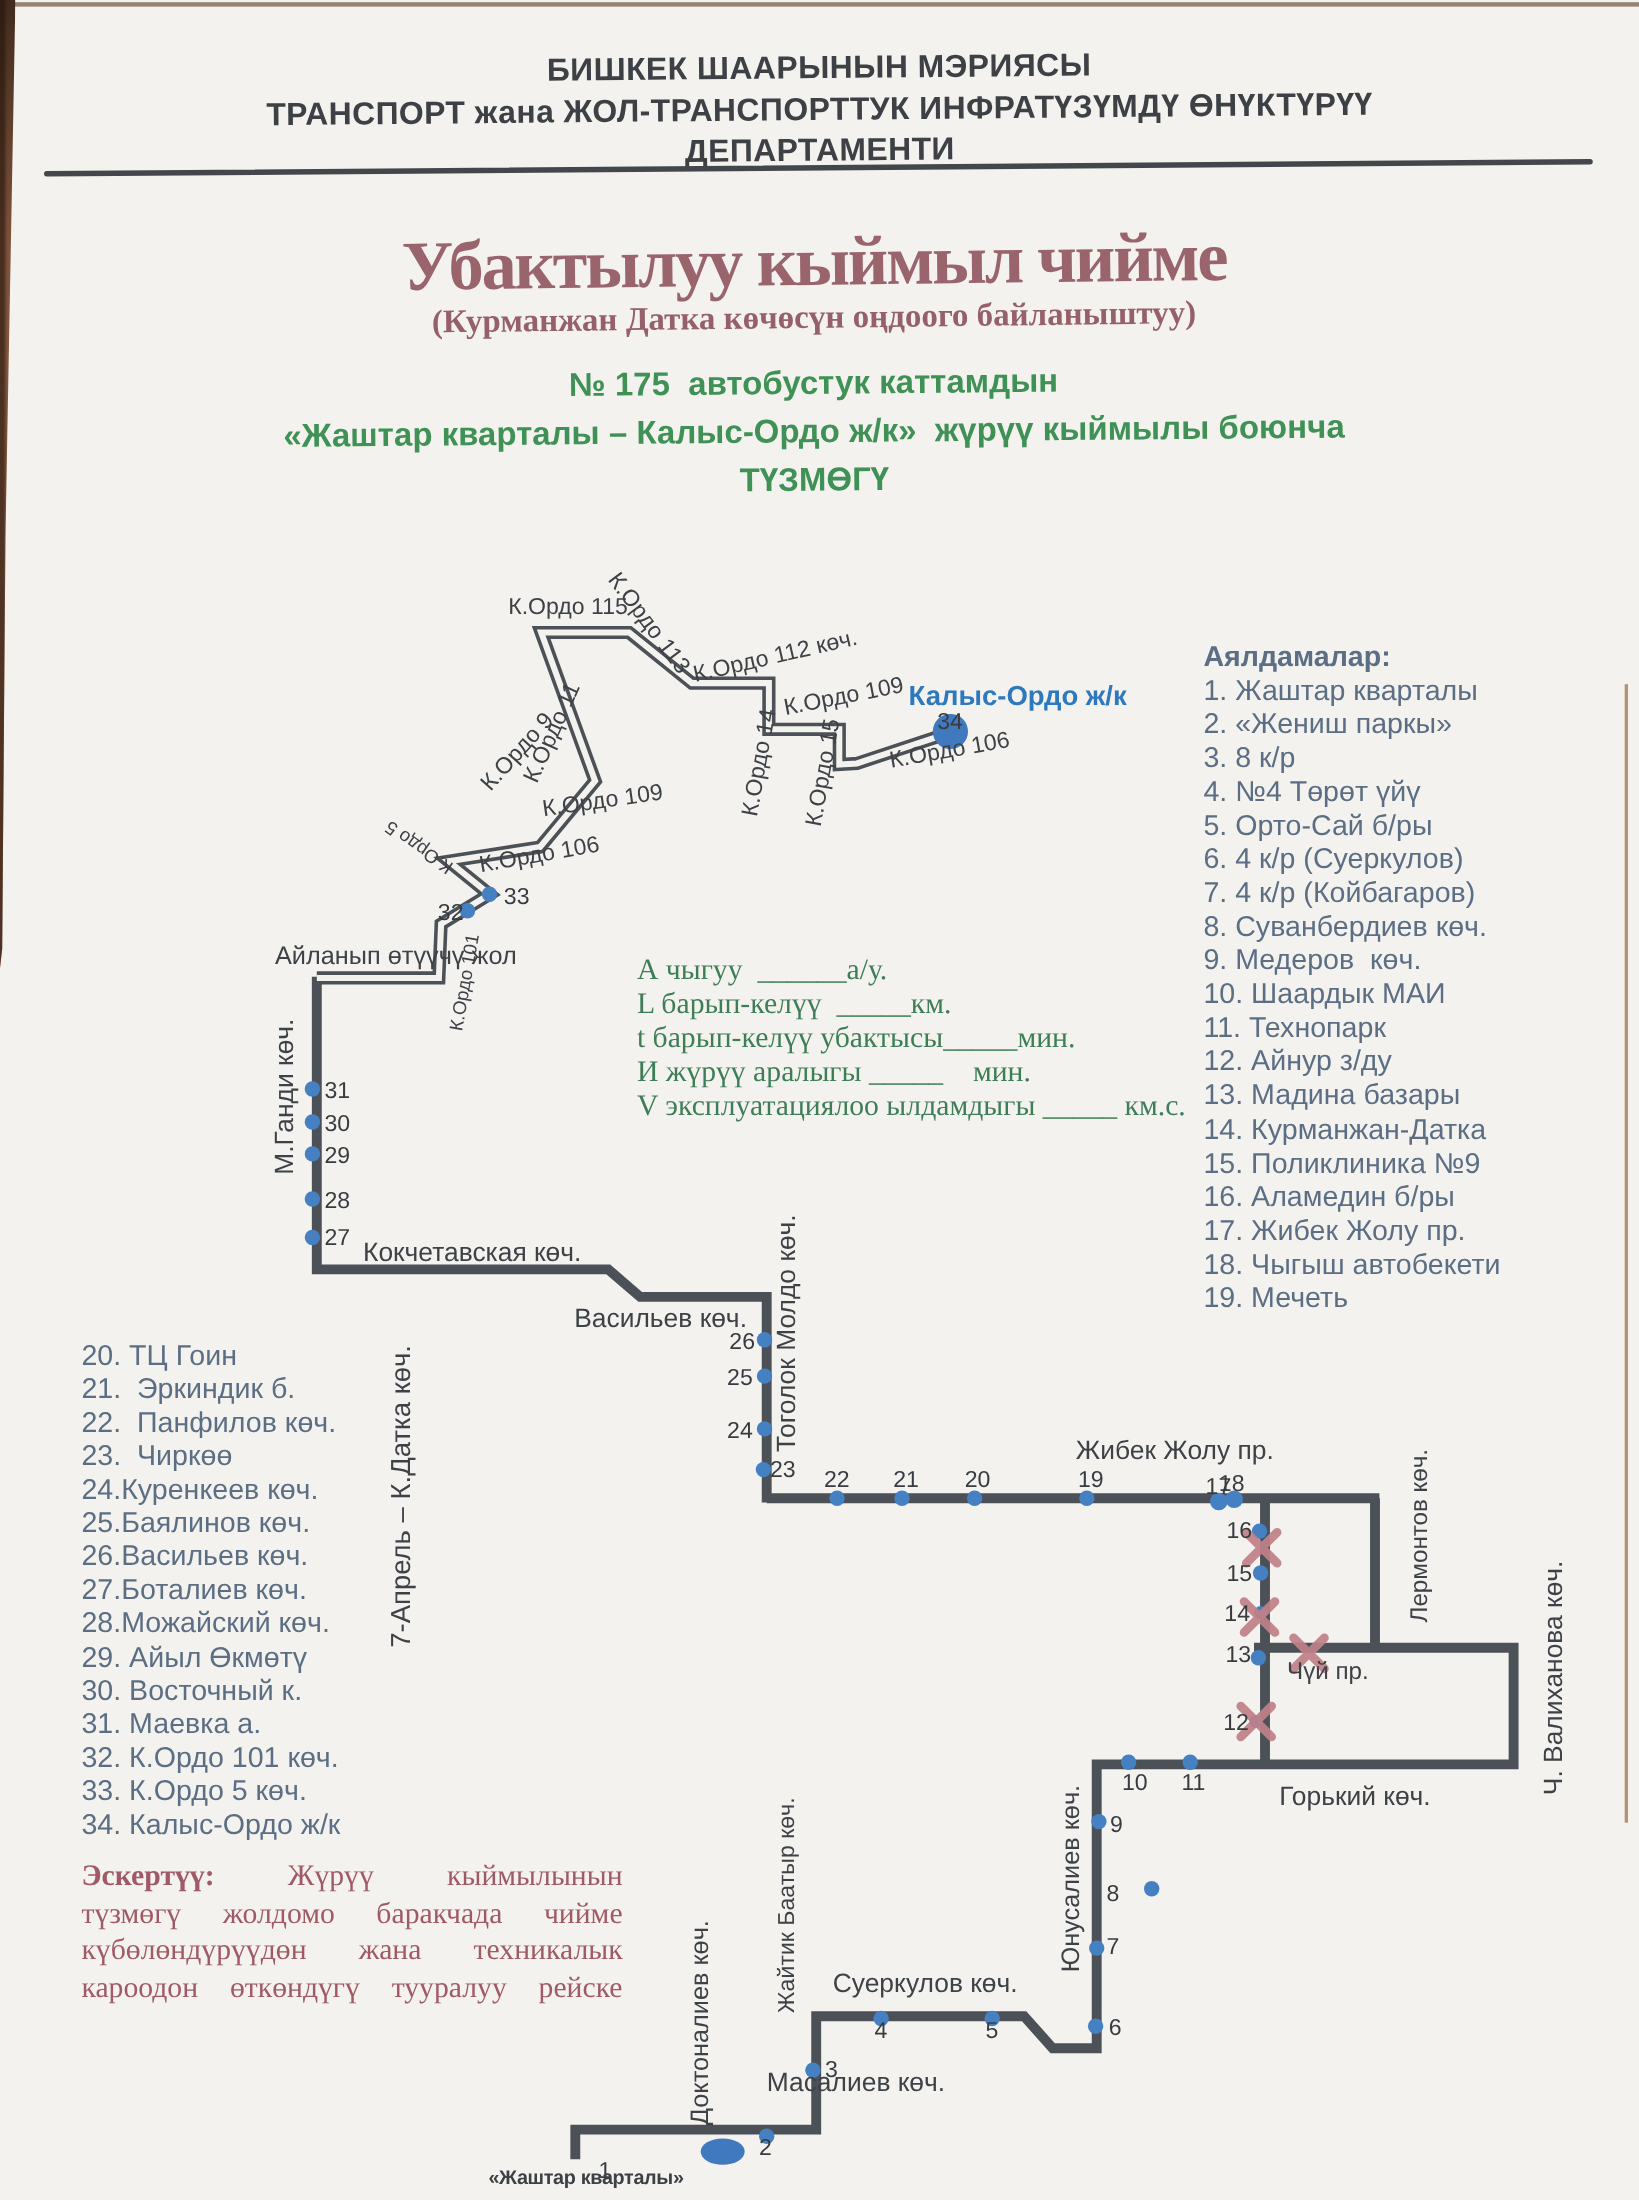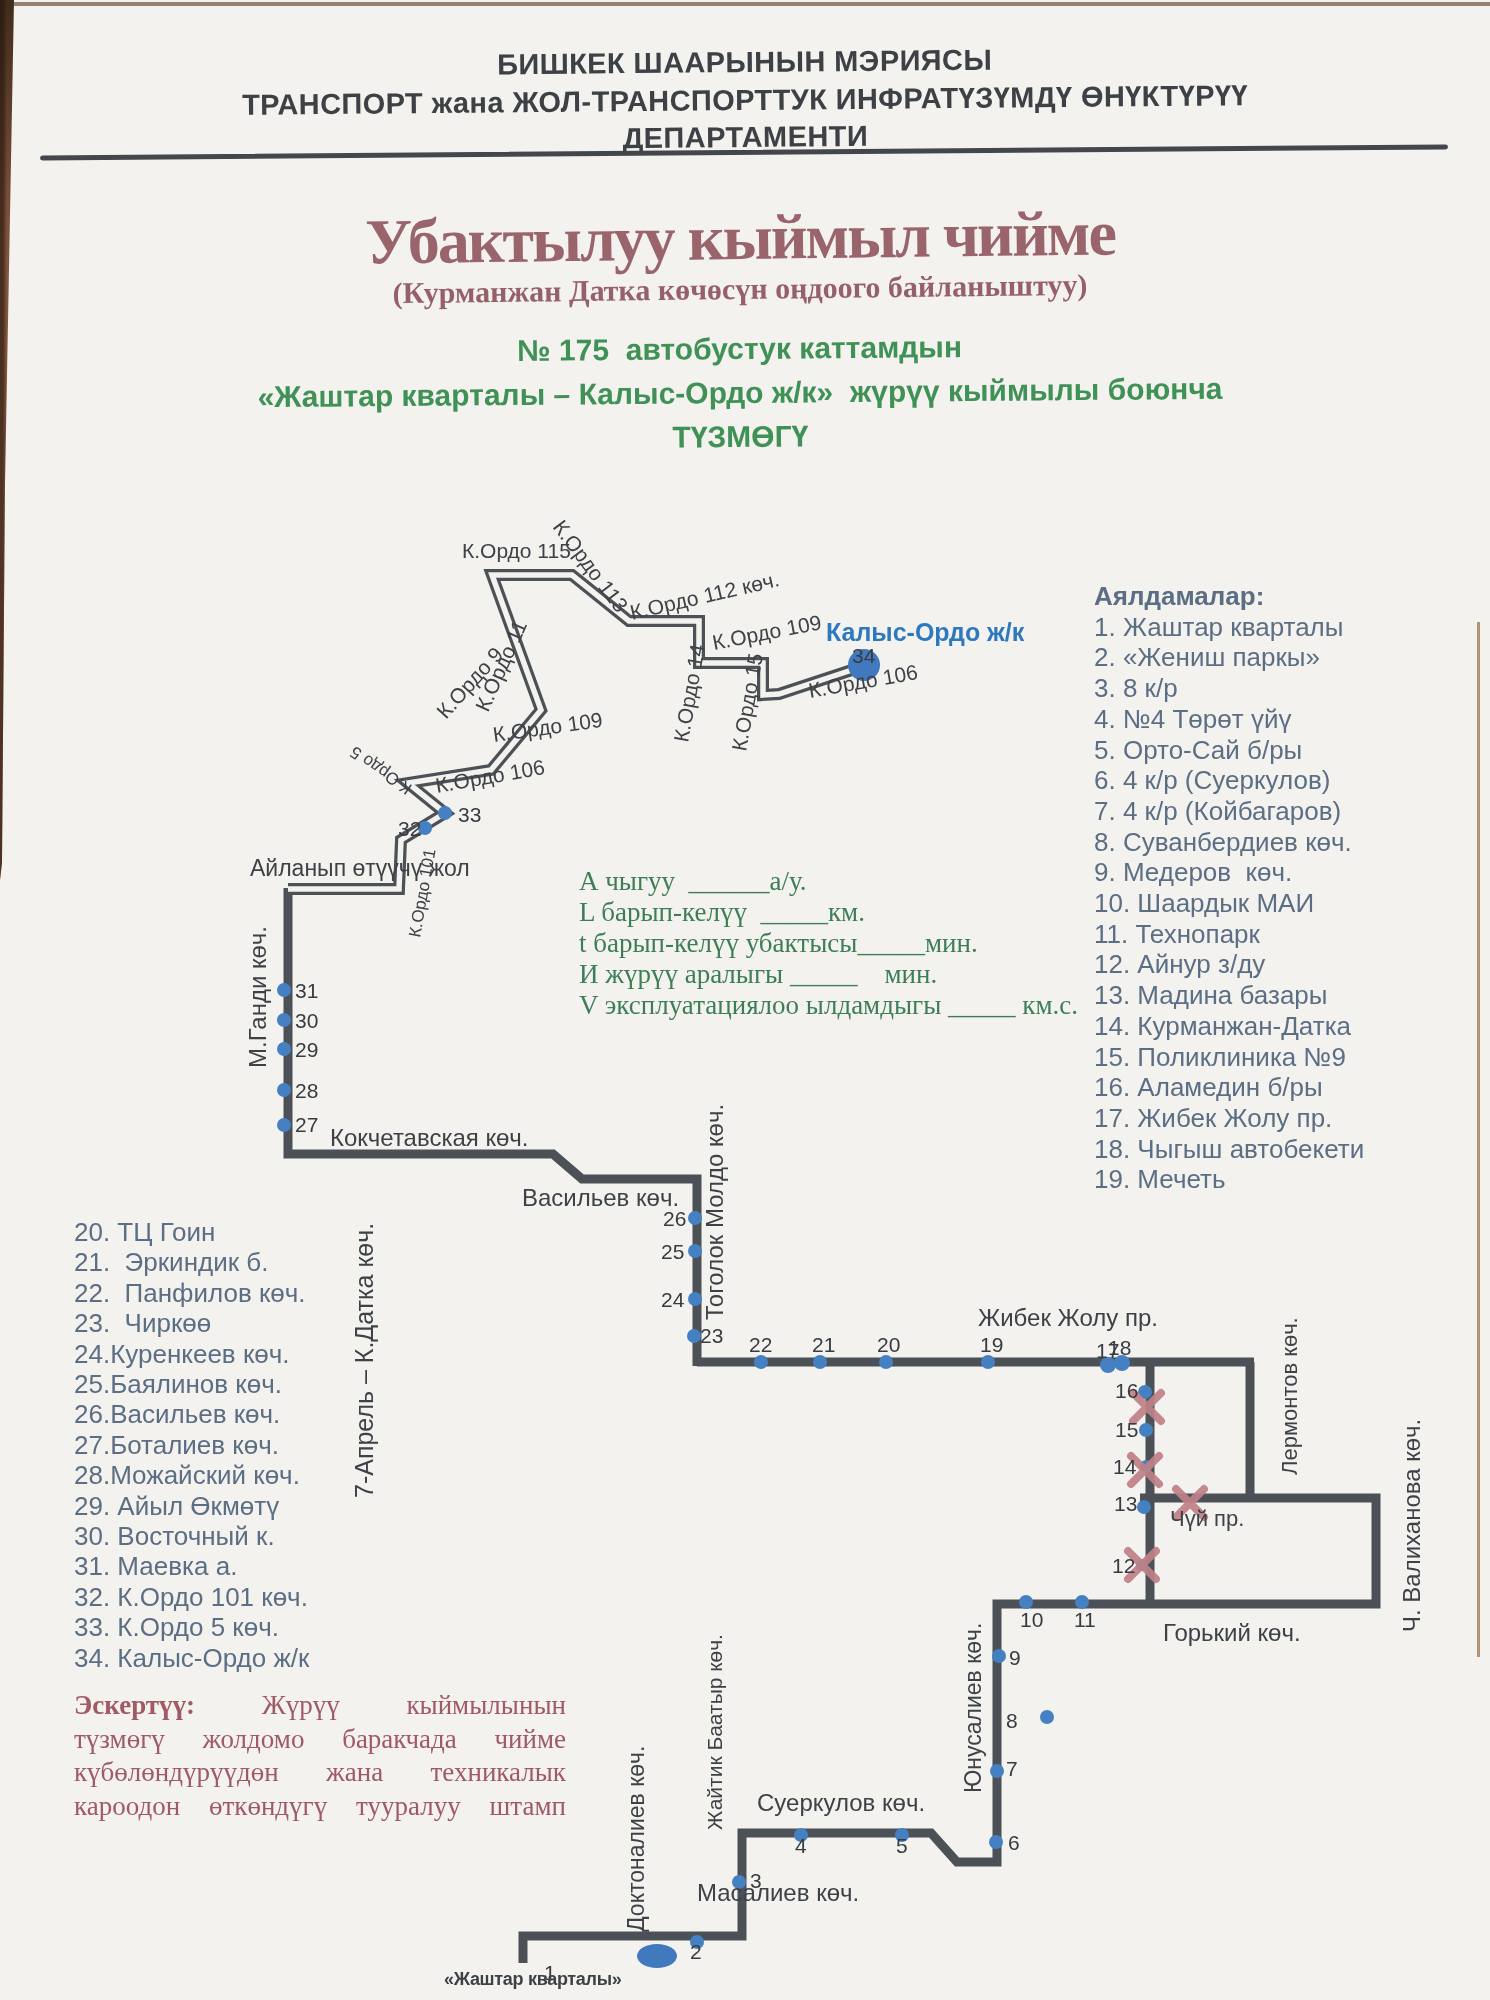--- a/index.html
+++ b/index.html
@@ -199,18 +199,18 @@
     </div>
 <div class="jl">
       <span>күбөлөндүрүүдөн</span>
       <span>жана</span>
       <span>техникалык</span>
     </div>
 <div class="jl">
       <span>кароодон</span>
       <span>өткөндүгү</span>
       <span>тууралуу</span>
-      <span>штамп</span>
+      <span>рейске</span>
     </div>
 </div>
 
 <div class="abs" id="blabel">«Жаштар кварталы»</div>
 <div class="abs" id="leftstrip"></div>
 
 </body></html>

